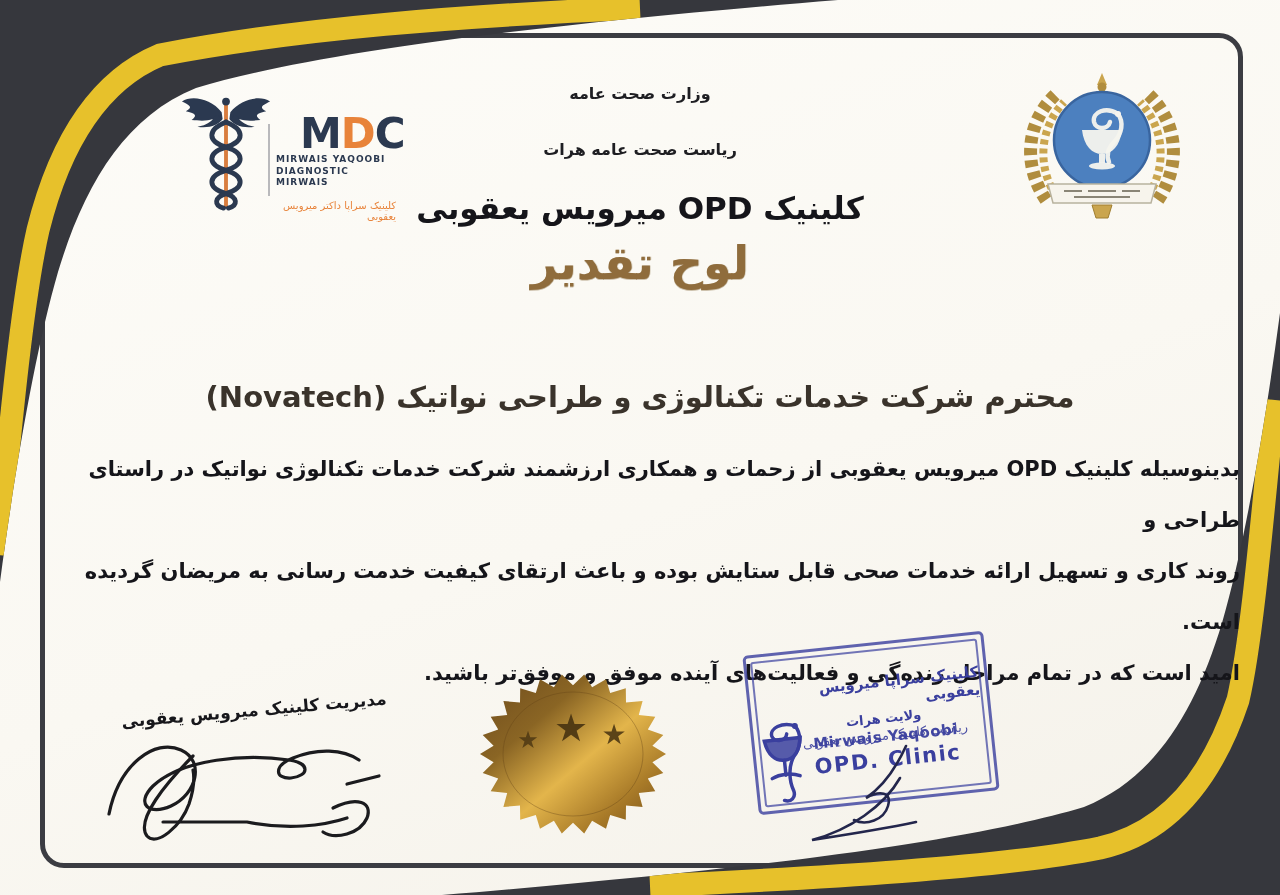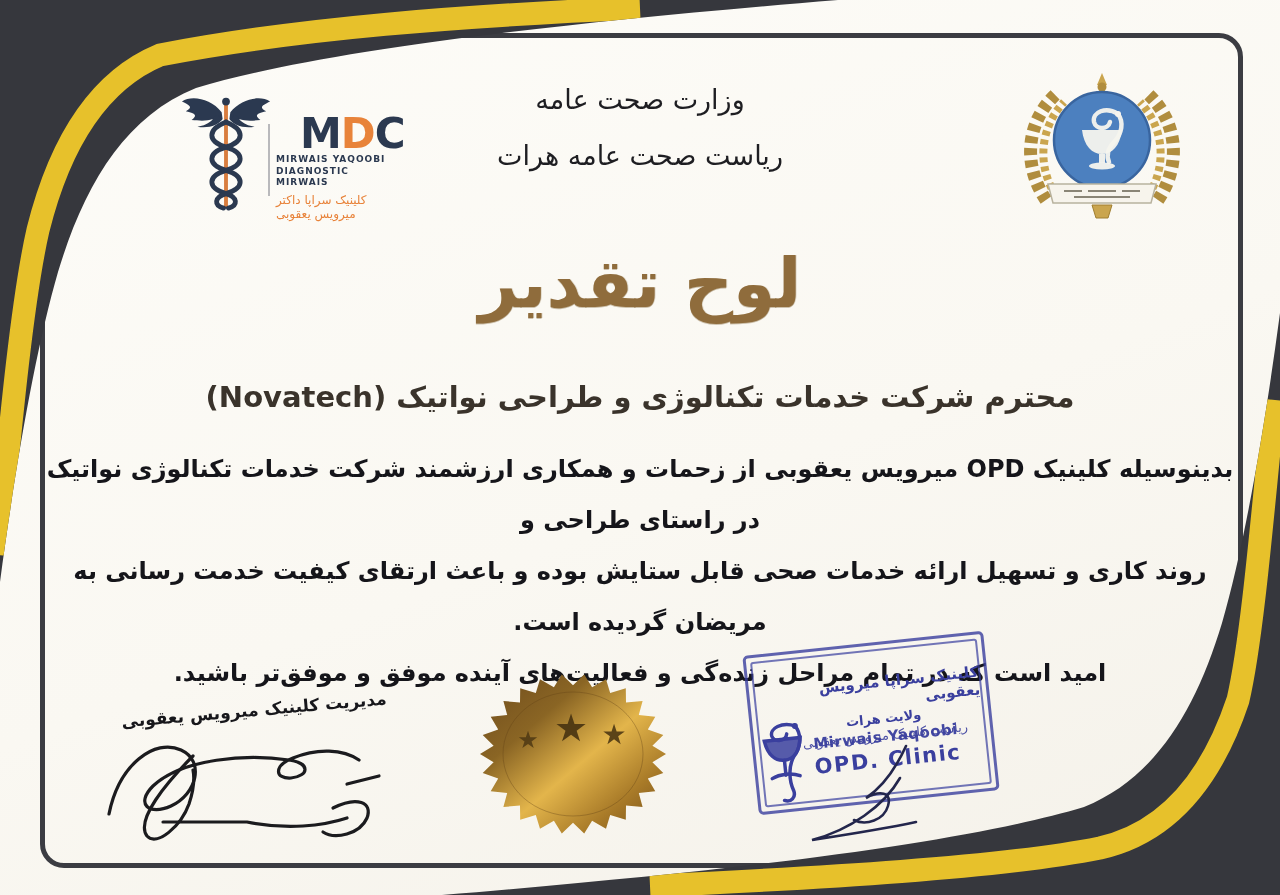--- a/index.html
+++ b/index.html
@@ -17,44 +17,43 @@
     border:5px solid #3b3c42; border-radius:24px; z-index:1;
   }
 
   
   .corners { position:absolute; left:0; top:0; z-index:2; pointer-events:none; }
 
   .content { position:absolute; inset:0; z-index:3; }
 
   .center-text { position:absolute; left:0; right:0; text-align:center; }
 
-  .hdr-line  { font-weight:normal; color:#1e1e22; font-size:27px; }
+  .hdr-line  { font-weight:bold; color:#1e1e22; font-size:16px; }
   .hdr-clinic{ font-weight:bold; color:#15151a; font-size:31px; }
 
   .cert-title {
-    font-weight:bold; font-size:68px; color:#8f6c3c;
+    font-weight:bold; font-size:46px; color:#8f6c3c;
     text-shadow:0 1px 0 rgba(120,90,40,.35), 1px 0 0 rgba(120,90,40,.2);
     letter-spacing:2px;
-    margin-top:8px;
   }
 
   .recipient { font-weight:bold; font-size:29px; color:#3a332b; }
 
   .body-lines { position:absolute; left:40px; right:40px; top:444px; direction:rtl; }
-  .body-line  { text-align:center; font-weight:bold; font-size:24px; color:#15151a; line-height:51px; }
+  .body-line  { text-align:right; font-weight:bold; font-size:21px; color:#15151a; line-height:51px; }
 
   
   .mdc { position:absolute; left:180px; top:86px; width:215px; height:130px; }
   .mdc-caduceus { position:absolute; left:0; top:2px; }
   .mdc-divider  { position:absolute; left:88px; top:38px; width:2px; height:72px; background:#b9b9bc; }
   .mdc-textcol  { position:absolute; left:96px; top:28px; width:120px; }
   .mdc-acronym  { font-weight:bold; font-size:42px; line-height:.95; letter-spacing:-1px; color:#2b3950;margin-left:24px; }
   .mdc-acronym .d { color:#e8833a; }
   .mdc-name { font-weight:bold; font-size:9px; letter-spacing:1px; color:#2b3950; line-height:1.3; }
-  .mdc-caption { font-size:12px; color:#e8833a; margin-top:4px; direction:rtl; text-align:left; }
+  .mdc-caption { font-size:10px; color:#e8833a; margin-top:11px; direction:rtl; text-align:right; }
 
   
   .emblem { position:absolute; left:1012px; top:68px; }
 
   
   .sig-label {
     position:absolute; left:108px; top:700px; width:292px; text-align:center;
     font-weight:bold; font-size:17px; color:#17171b; transform:rotate(-5deg);
   }
   .sig-svg { position:absolute; left:95px; top:716px; }
@@ -139,20 +138,21 @@
       <ellipse cx="90" cy="98" rx="13" ry="3.5" fill="#f6f4ee" opacity="0.95"></ellipse>
       <path d="M106,46 C94,38 80,44 82,54 C84,62 96,62 98,54 M106,46 C112,54 110,66 102,74 C96,80 94,88 97,94" stroke="#f6f4ee" stroke-width="4.5" fill="none" stroke-linecap="round" opacity="0.95"></path>
       <circle cx="106" cy="46" r="3" fill="#f6f4ee"></circle>
       <path d="M36,116 L144,116 L139,135 L41,135 Z" fill="#f7f4ec" stroke="#b8b29e" stroke-width="1.5"></path>
       <path d="M52,123 h18 M76,123 h28 M110,123 h18 M62,129 h56" stroke="#8a8576" stroke-width="2"></path>
       <path d="M80,137 L100,137 L96,150 L84,150 Z" fill="#caa54e" stroke="#a07f30"></path>
     </svg>
 
     <div class="center-text hdr-line" style="top:84px" dir="rtl">وزارت صحت عامه</div>
     <div class="center-text hdr-line" style="top:140px" dir="rtl">ریاست صحت عامه هرات</div>
+    <div class="center-text hdr-clinic" style="top:190px" dir="rtl">کلینیک OPD میرویس یعقوبی</div>
 
     <div class="center-text cert-title" style="top:236px" dir="rtl">لوح تقدیر</div>
 
     <div class="center-text recipient" style="top:380px" dir="rtl">محترم شرکت خدمات تکنالوژی و طراحی نواتیک (Novatech)</div>
 
     <div class="body-lines">
       <div class="body-line">بدینوسیله کلینیک OPD میرویس یعقوبی از زحمات و همکاری ارزشمند شرکت خدمات تکنالوژی نواتیک در راستای طراحی و</div>
       <div class="body-line">روند کاری و تسهیل ارائه خدمات صحی قابل ستایش بوده و باعث ارتقای کیفیت خدمت رسانی به مریضان گردیده است.</div>
       <div class="body-line">امید است که در تمام مراحل زنده‌گی و فعالیت‌های آینده موفق و موفق‌تر باشید.</div>
     </div>

